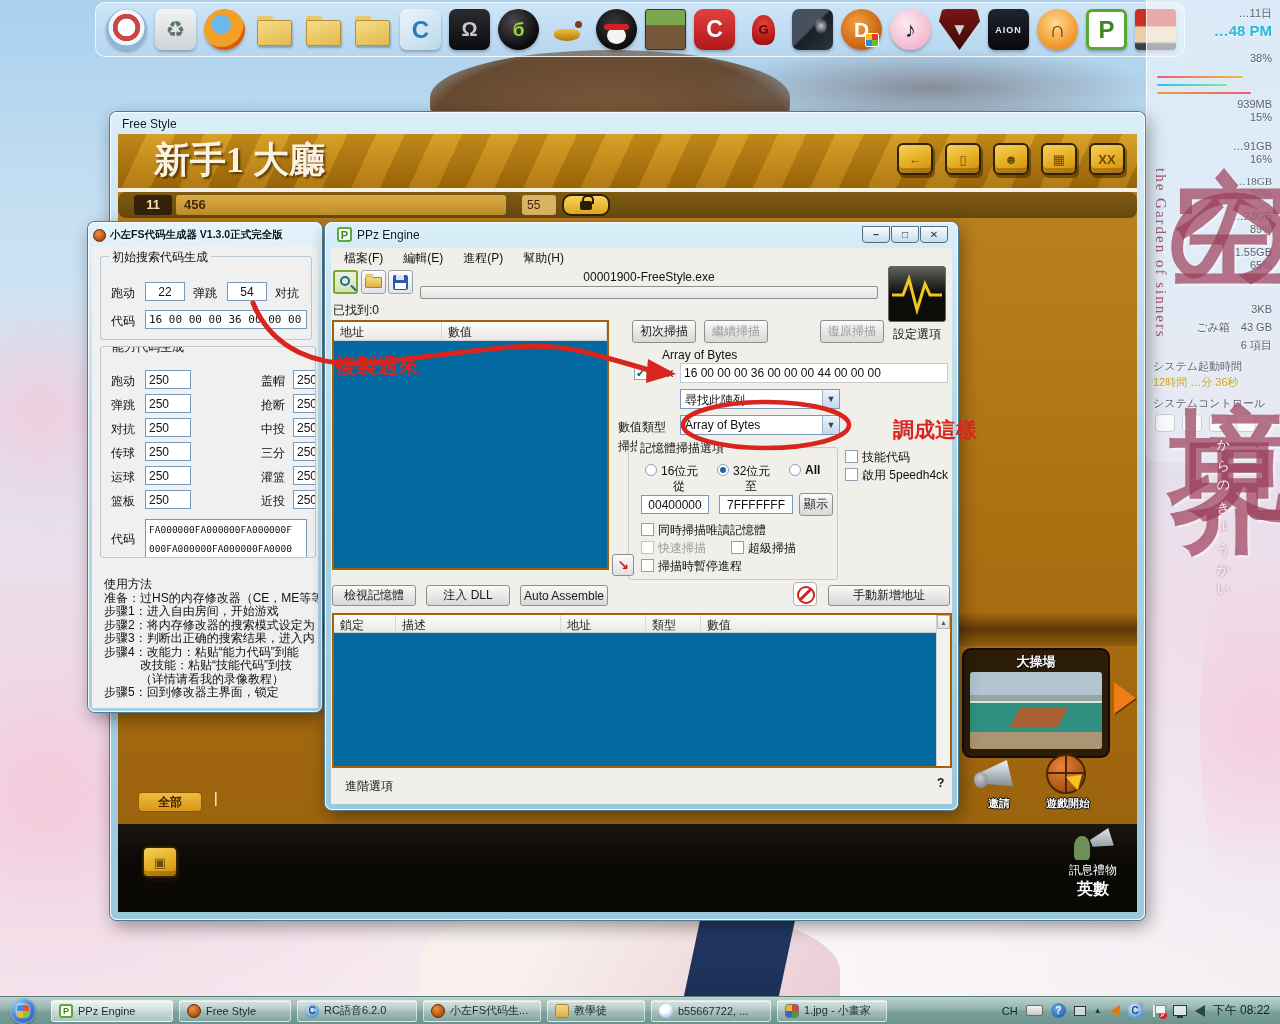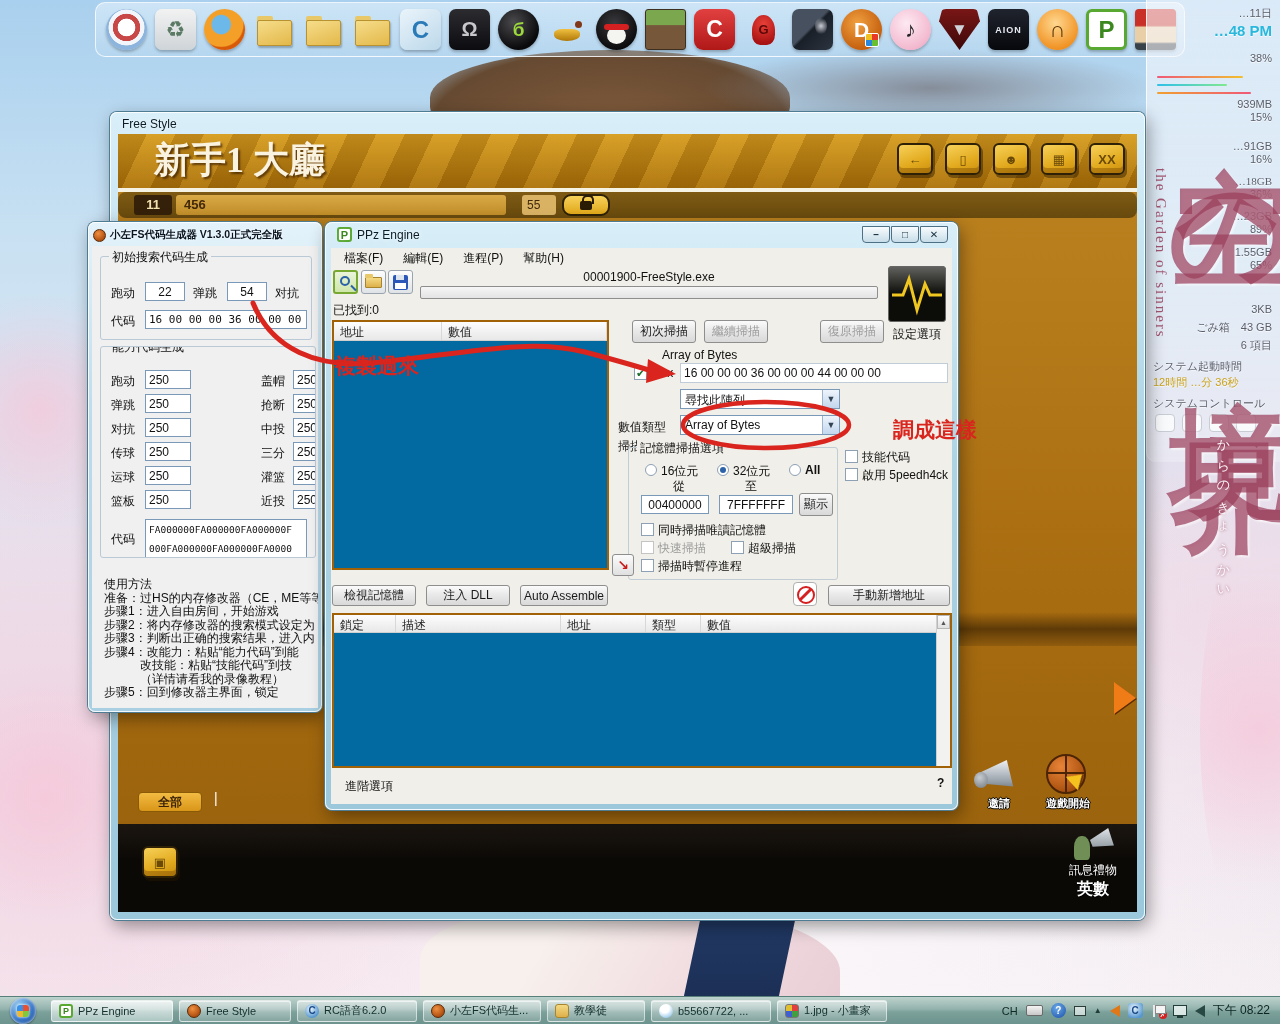--- a/index.html
+++ b/index.html
@@ -398,20 +398,24 @@
       <div class="whiteline"></div>
       <div class="statbar">
         <div class="lvlbox">11</div>
         <div class="ptspill">456</div>
         <div class="cntpill">55</div>
         <div class="lockbtn">
             <span class="padlock"></span>
           </div>
       </div>
       <div class="darkband"></div>
+      <div class="court">
+        <div class="court-title">大操場</div>
+        <div class="court-photo"></div>
+      </div>
       <div class="court-arrow"></div>
       <div class="megaphone"></div>
       <div class="glabel" style="left:846px;top:662px;width:70px;">邀請</div>
       <div class="bball"></div>
       <div class="startarrow"></div>
       <div class="glabel" style="left:902px;top:662px;width:96px;">遊戲開始</div>
       <div class="allbtn">全部</div>
       <div class="cursorbar">|</div>
       <div class="blackband">
         <div class="cube" style="position:absolute;left:24px;top:22px;">

